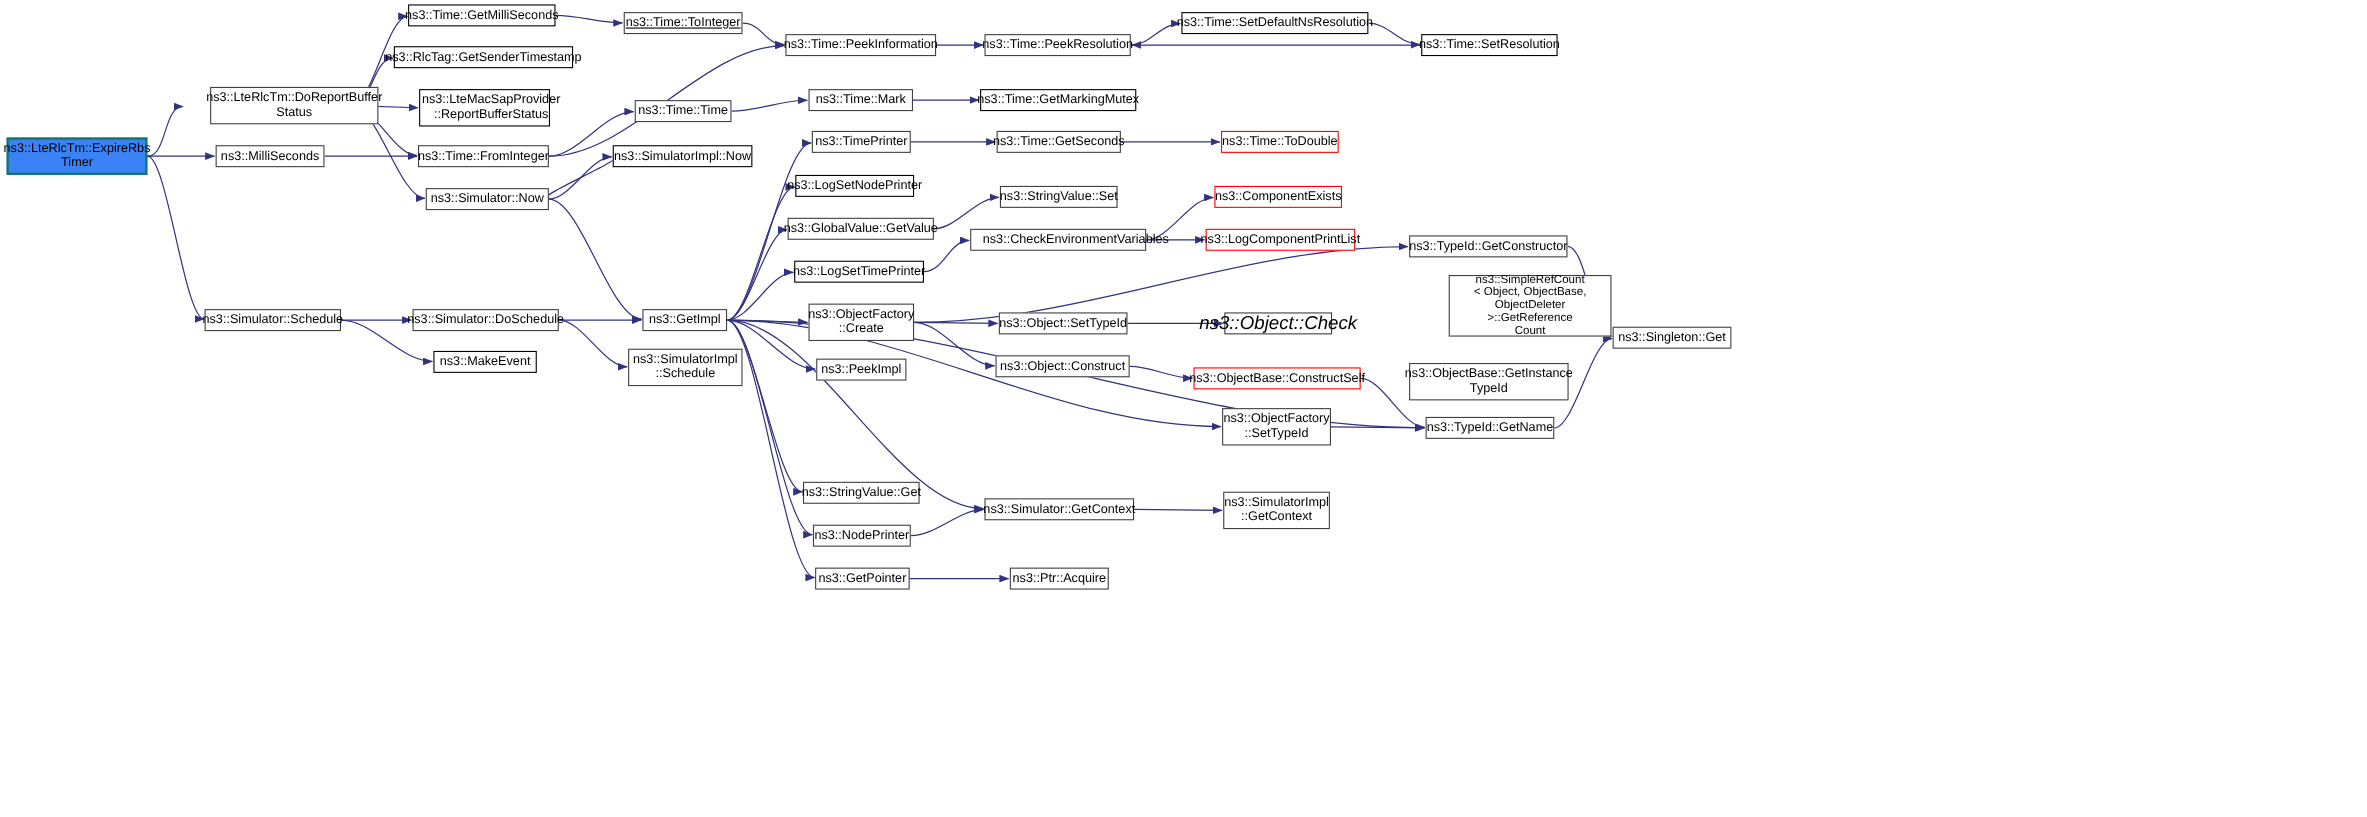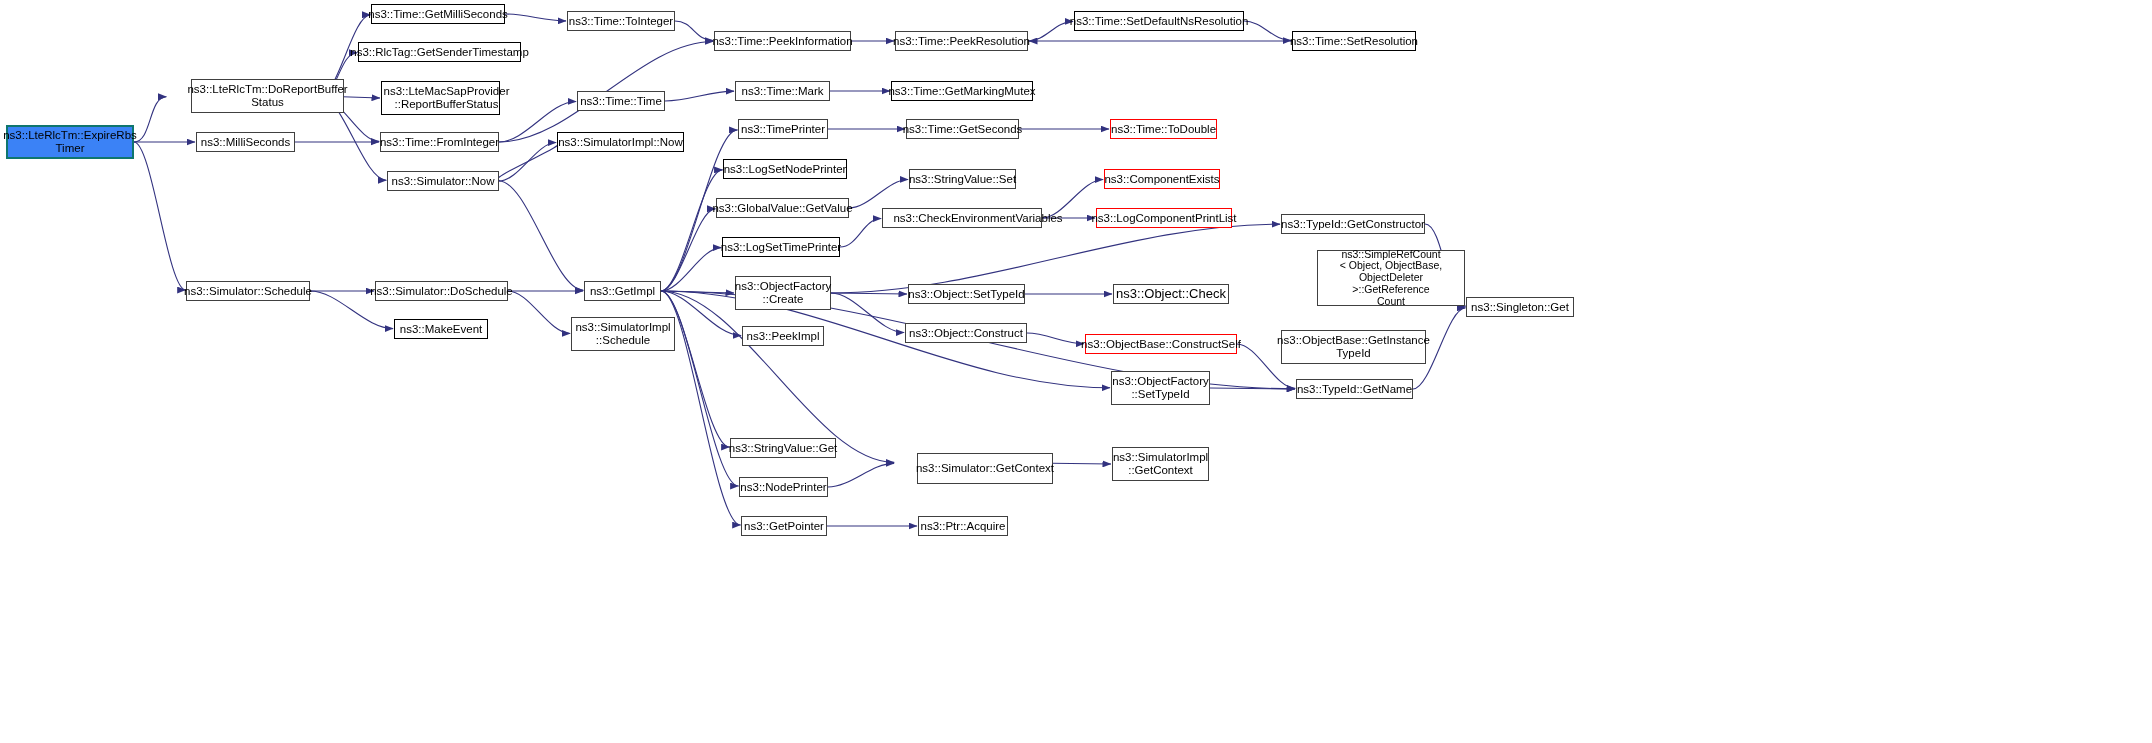--- a/index.html
+++ b/index.html
@@ -113,21 +113,21 @@
       </div>
       <div class="node thick" style="left: 387px; top: 171px; width: 112px; height: 20px; font-size: 11.5px;">
         <span class="lbl">ns3::Simulator::Now</span>
       </div>
       <div class="node thick" style="left: 375px; top: 281px; width: 133px; height: 20px; font-size: 11.5px;">
         <span class="lbl">ns3::Simulator::DoSchedule</span>
       </div>
       <div class="node" style="left: 394px; top: 319px; width: 94px; height: 20px; font-size: 11.5px;">
         <span class="lbl">ns3::MakeEvent</span>
       </div>
-      <div class="node thick" style="left: 567px; top: 11px; width: 108px; height: 20px; font-size: 11.5px;">
+      <div class="node thick" style="left: 567px; top: 11px; width: 108px; height: 20px; font-size: 11.5px; text-decoration: underline;">
         <span class="lbl">ns3::Time::ToInteger</span>
       </div>
       <div class="node thick" style="left: 577px; top: 91px; width: 88px; height: 20px; font-size: 11.5px;">
         <span class="lbl">ns3::Time::Time</span>
       </div>
       <div class="node" style="left: 557px; top: 132px; width: 127px; height: 20px; font-size: 11.5px;">
         <span class="lbl">ns3::SimulatorImpl::Now</span>
       </div>
       <div class="node thick" style="left: 584px; top: 281px; width: 77px; height: 20px; font-size: 11.5px;">
         <span class="lbl">ns3::GetImpl</span>
@@ -138,21 +138,21 @@
       </div>
       <div class="node thick" style="left: 714px; top: 31px; width: 137px; height: 20px; font-size: 11.5px;">
         <span class="lbl">ns3::Time::PeekInformation</span>
       </div>
       <div class="node thick" style="left: 735px; top: 81px; width: 95px; height: 20px; font-size: 11.5px;">
         <span class="lbl">ns3::Time::Mark</span>
       </div>
       <div class="node thick" style="left: 738px; top: 119px; width: 90px; height: 20px; font-size: 11.5px;">
         <span class="lbl">ns3::TimePrinter</span>
       </div>
-      <div class="node" style="left: 723px; top: 159px; width: 124px; height: 20px; font-size: 11.5px;">
+      <div class="node" style="left: 723px; top: 159px; width: 108px; height: 20px; font-size: 11.5px;">
         <span class="lbl">ns3::LogSetNodePrinter</span>
       </div>
       <div class="node thick" style="left: 716px; top: 198px; width: 133px; height: 20px; font-size: 11.5px;">
         <span class="lbl">ns3::GlobalValue::GetValue</span>
       </div>
       <div class="node" style="left: 722px; top: 237px; width: 118px; height: 20px; font-size: 11.5px;">
         <span class="lbl">ns3::LogSetTimePrinter</span>
       </div>
       <div class="node thick" style="left: 735px; top: 276px; width: 96px; height: 34px; font-size: 11.5px;">
         <span class="lbl">ns3::ObjectFactory
@@ -184,36 +184,36 @@
       </div>
       <div class="node thick" style="left: 882px; top: 208px; width: 160px; height: 20px; font-size: 11.5px; padding-left: 32px;">
         <span class="lbl">ns3::CheckEnvironmentVariables</span>
       </div>
       <div class="node thick" style="left: 908px; top: 284px; width: 117px; height: 20px; font-size: 11.5px;">
         <span class="lbl">ns3::Object::SetTypeId</span>
       </div>
       <div class="node thick" style="left: 905px; top: 323px; width: 122px; height: 20px; font-size: 11.5px;">
         <span class="lbl">ns3::Object::Construct</span>
       </div>
-      <div class="node thick" style="left: 917px; top: 453px; width: 136px; height: 31px; font-size: 11.5px;">
+      <div class="node thick" style="left: 895px; top: 453px; width: 136px; height: 20px; font-size: 11.5px;">
         <span class="lbl">ns3::Simulator::GetContext</span>
       </div>
       <div class="node thick" style="left: 918px; top: 516px; width: 90px; height: 20px; font-size: 11.5px;">
         <span class="lbl">ns3::Ptr::Acquire</span>
       </div>
       <div class="node red" style="left: 1110px; top: 119px; width: 107px; height: 20px; font-size: 11.5px;">
         <span class="lbl">ns3::Time::ToDouble</span>
       </div>
       <div class="node red" style="left: 1104px; top: 169px; width: 116px; height: 20px; font-size: 11.5px;">
         <span class="lbl">ns3::ComponentExists</span>
       </div>
       <div class="node red" style="left: 1096px; top: 208px; width: 136px; height: 20px; font-size: 11.5px;">
         <span class="lbl">ns3::LogComponentPrintList</span>
       </div>
-      <div class="node thick" style="left: 1113px; top: 284px; width: 116px; height: 20px; font-size: 13px;">
+      <div class="node thick" style="left: 1113px; top: 284px; width: 98px; height: 20px; font-size: 17px; font-style: italic;">
         <span class="lbl">ns3::Object::Check</span>
       </div>
       <div class="node red" style="left: 1085px; top: 334px; width: 152px; height: 20px; font-size: 11.5px;">
         <span class="lbl">ns3::ObjectBase::ConstructSelf</span>
       </div>
       <div class="node thick" style="left: 1111px; top: 371px; width: 99px; height: 34px; font-size: 11.5px;">
         <span class="lbl">ns3::ObjectFactory
 ::SetTypeId</span>
       </div>
       <div class="node thick" style="left: 1112px; top: 447px; width: 97px; height: 34px; font-size: 11.5px;">

